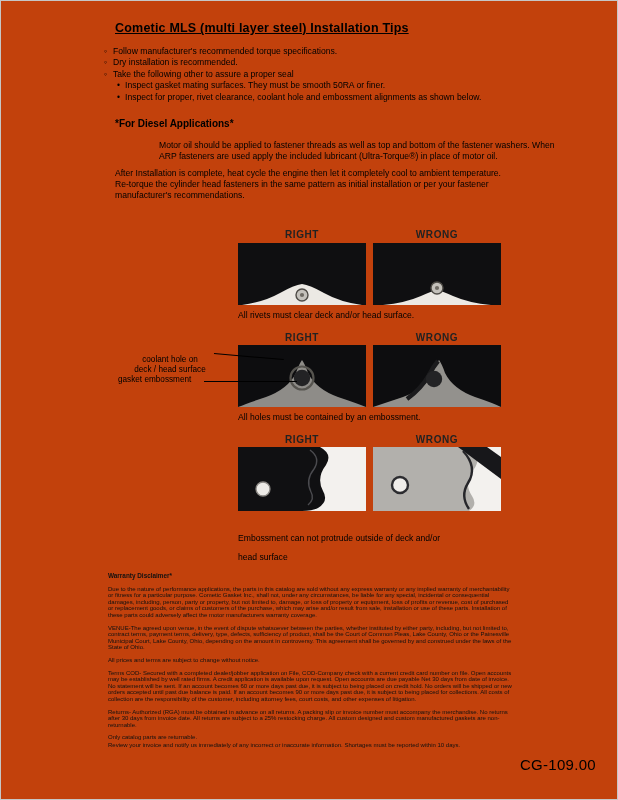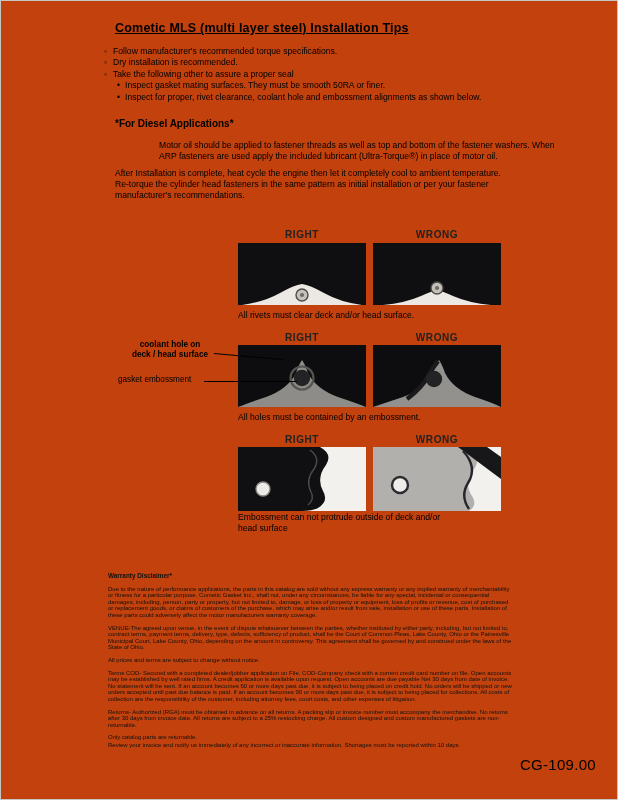--- a/index.html
+++ b/index.html
@@ -23,23 +23,23 @@
   .figimg3{width:128px;height:64px;display:block;}
   .cap{font-size:8.6px;}
   .f1-lr{left:237px;top:228px}.f1-lw{left:372px;top:228px}
   .f1-ir{left:237px;top:242px}.f1-iw{left:372px;top:242px}
   .f1-cap{left:237px;top:309px}
   .f2-lr{left:237px;top:331px}.f2-lw{left:372px;top:331px}
   .f2-ir{left:237px;top:344px}.f2-iw{left:372px;top:344px}
   .f2-cap{left:237px;top:411px}
   .f3-lr{left:237px;top:433px}.f3-lw{left:372px;top:433px}
   .f3-ir{left:237px;top:446px}.f3-iw{left:372px;top:446px}
-  .f3-cap{left:237px;top:511px;width:205px;line-height:11px}
+  .f3-cap{left:237px;top:528px;width:205px;line-height:19px}
   .callout{font-size:8.2px;line-height:9.6px;}
-  .co1{left:126px;top:339px;width:86px;text-align:center;font-weight:bold;}
+  .co1{left:126px;top:354px;width:86px;text-align:center;}
   .co2{left:117px;top:374px;}
   .cline{height:1px;background:#000;transform-origin:left center;}
   .cl1{left:213px;top:352px;width:70px;transform:rotate(5deg);}
   .cl2{left:203px;top:380px;width:93px;}
   .disc{left:107px;top:572px;width:404px;font-size:6px;line-height:6.6px;color:#111;}
   .disc .dh{font-size:6.4px;font-weight:bold;margin:0 0 6px 0;}
   .disc p{margin:0 0 6px 0;}
   .disc p.tight{margin-bottom:1px;}
   .docnum{right:21px;top:755px;font-size:15px;letter-spacing:0.3px;}
 </style>

